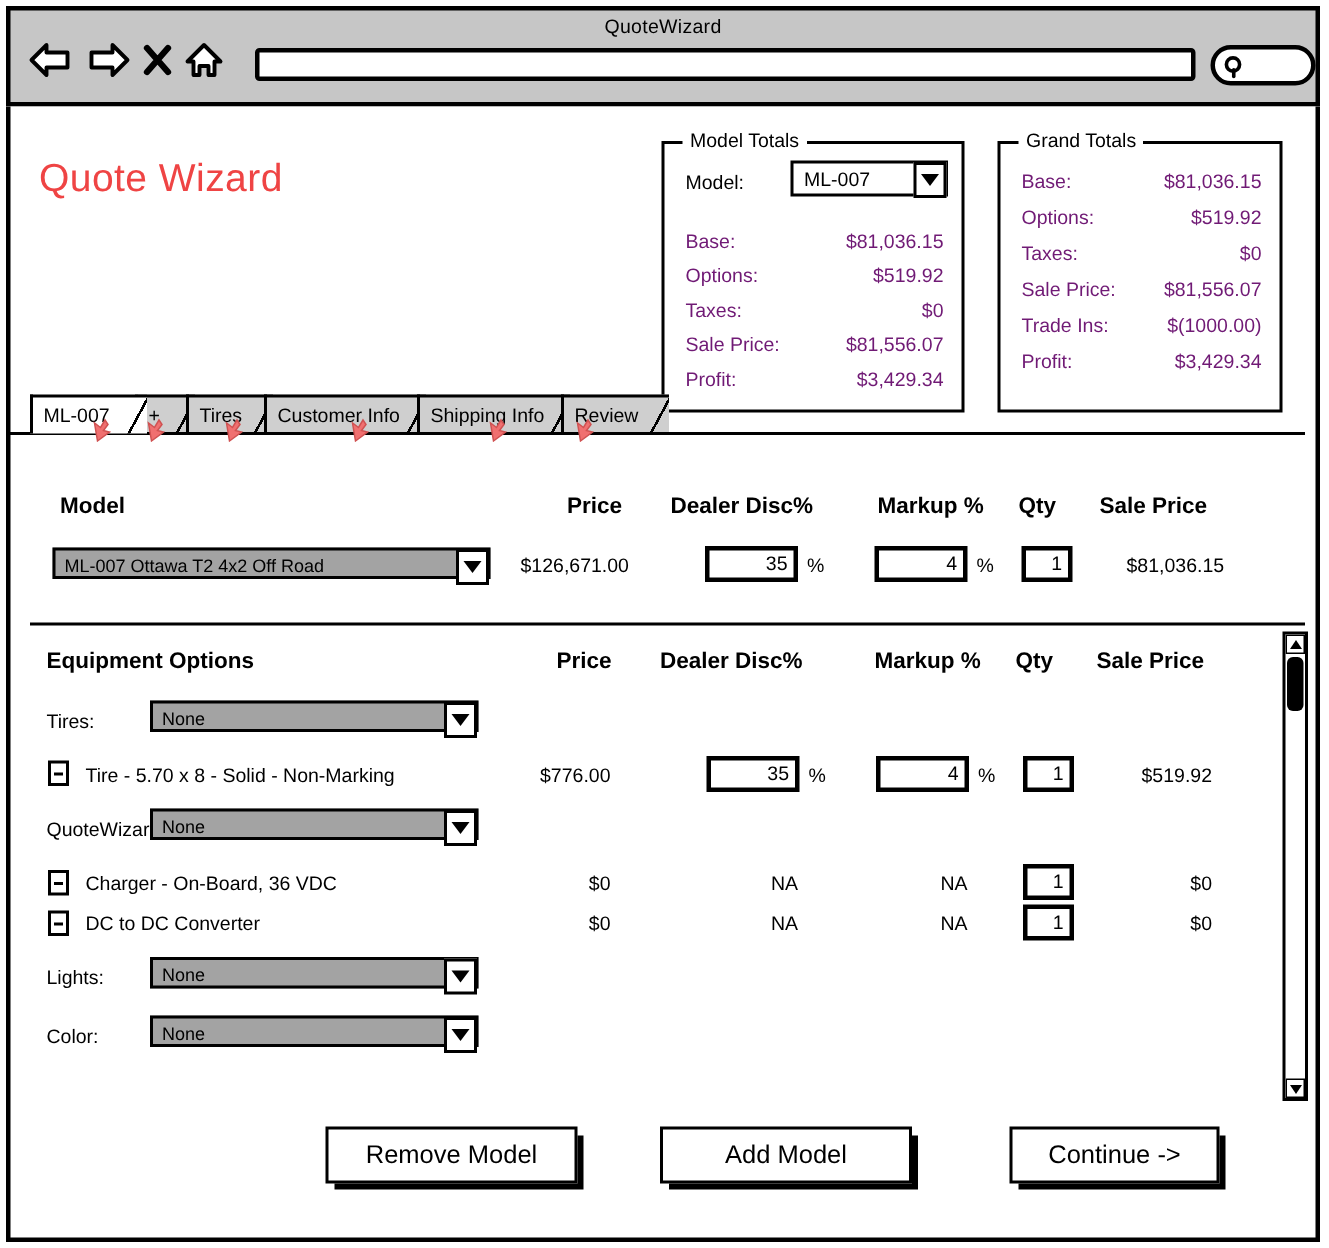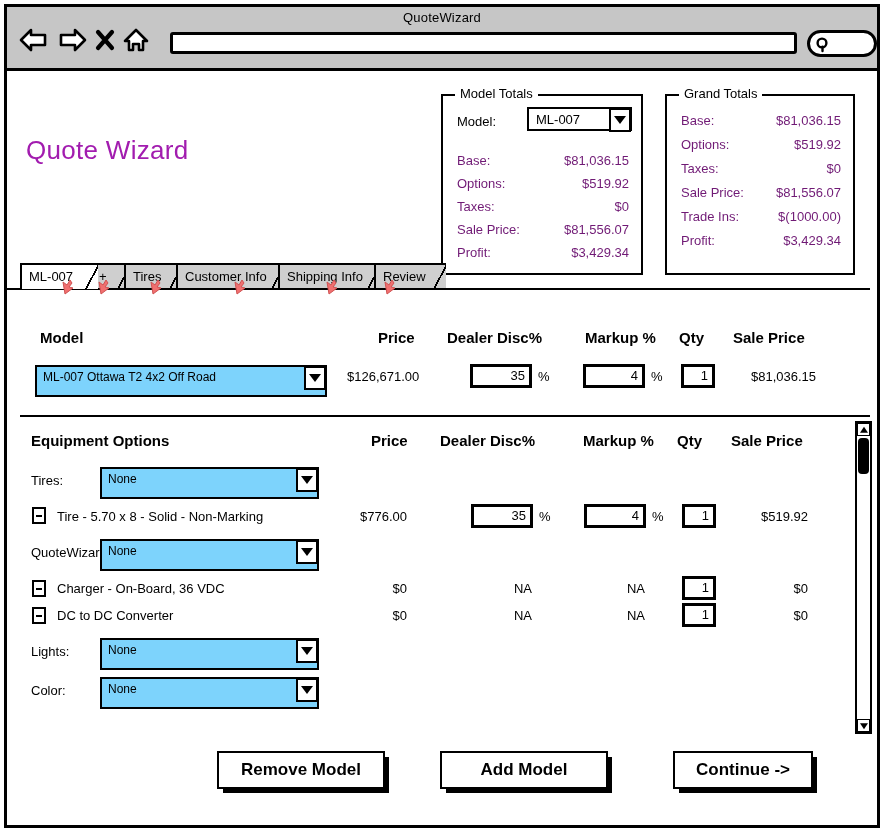--- a/index.html
+++ b/index.html
@@ -87,23 +87,22 @@
     border: 3px solid #000;
     border-top: none;
     box-sizing: border-box;
   }
 
   .app-title {
     position: absolute;
     left: 26px;
     top: 103px;
     font-size: 26px;
-    color: #a21caf;
+    color: #ef4444;
     letter-spacing: 0.3px;
-    margin-top: 32px;
   }
 
   
   .groupbox {
     position: absolute;
     border: 2px solid #000;
     background: #fff;
     box-sizing: border-box;
   }
   .groupbox > .legend {
@@ -227,24 +226,24 @@
   .cell {
     position: absolute;
     font-size: 13px;
     color: #000;
     white-space: nowrap;
   }
   .cell.right { text-align: right; }
 
   .wide-select {
     position: absolute;
-    background: #7dd3fc;
-    border: 2px solid #000;
-    box-sizing: border-box;
-    height: 32px;
+    background: #a3a3a3;
+    border: 2px solid #000;
+    box-sizing: border-box;
+    height: 21px;
   }
   .wide-select .txt {
     position: absolute;
     left: 6px; top: 3px;
     font-size: 12px;
     color: #000;
     white-space: nowrap;
   }
   .wide-select .arrowbox {
     position: absolute;
@@ -339,21 +338,20 @@
     position: absolute;
     background: #fff;
     border: 2px solid #000;
     box-sizing: border-box;
     box-shadow: 5px 5px 0 -1px #000;
     font-size: 17px;
     color: #000;
     text-align: center;
     line-height: 34px;
     white-space: nowrap;
-    font-weight: bold;
   }
 </style>
 </head>
 <body>
 
 <div id="app">
 
   <div class="browser-frame">
     <div class="browser-title">QuoteWizard</div>
 

